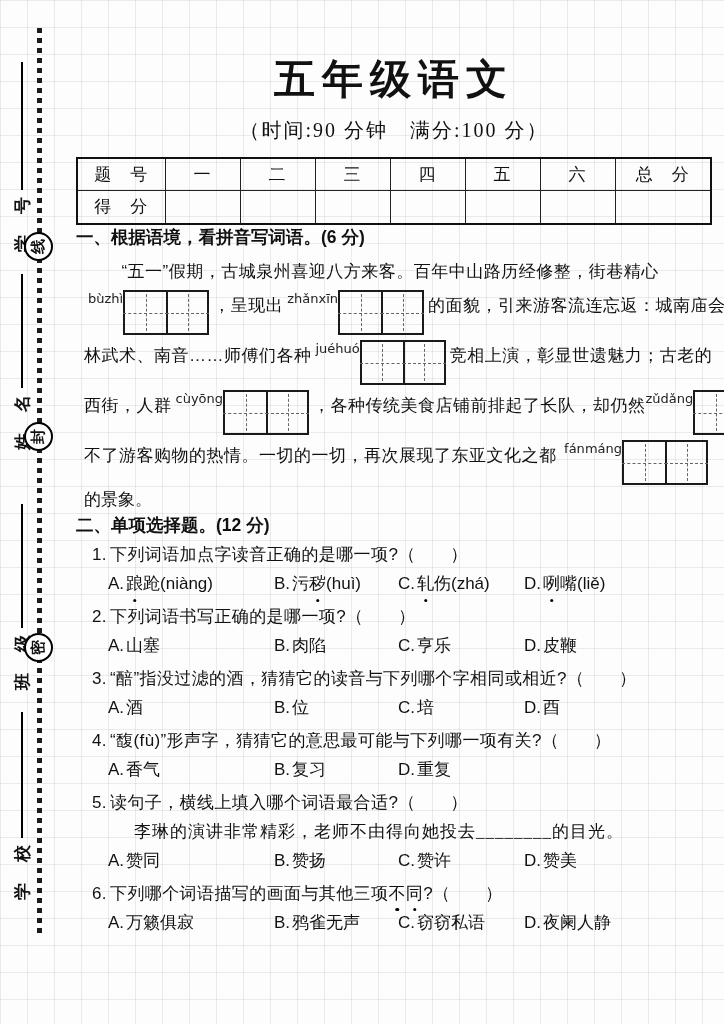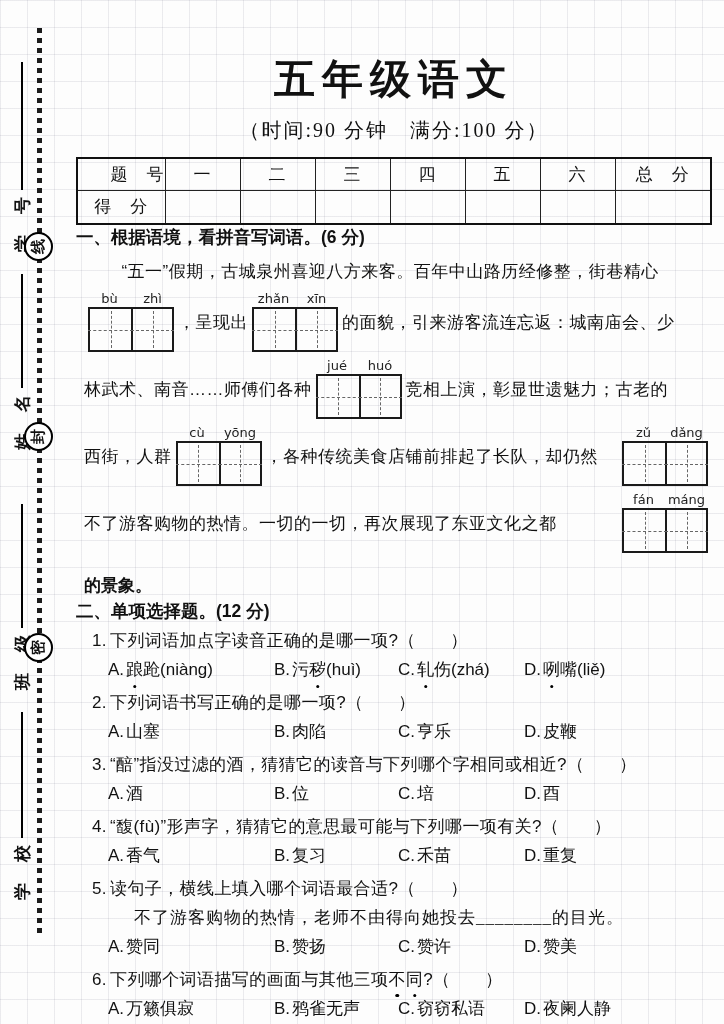--- a/index.html
+++ b/index.html
@@ -34,24 +34,24 @@
   .content { position:absolute; left:76px; top:52px; width:636px; }
   .title { text-align:center; font-size:41px; font-weight:bold; letter-spacing:7px; }
   .subtitle { text-align:center; font-size:20px; font-family:"Liberation Serif", serif; letter-spacing:2px; margin-top:10px; }
   table.score { width:100%; border-collapse:collapse; margin-top:13px; border:2.5px solid #111; table-layout:fixed; }
   table.score td { border:1.3px solid #222; text-align:center; font-size:17px; height:32px; letter-spacing:1px; }
   table.score tr:last-child td { height:34px; }
   .sec-head { font-size:17.5px; font-weight:bold; }
   
   .para { margin-top:4px; font-size:17px; line-height:26px; padding-left:8px; }
   .p-first { text-indent:2.2em; margin-top:10px; letter-spacing:0.5px; }
-  .p-last { margin-top:20px;font-weight:bold; }
+  .p-last { margin-top:2px; }
   .pline { display:flex; align-items:flex-end; margin-top:5px; }
   .pline .txt { white-space:nowrap; padding-bottom:16px; letter-spacing:0.5px; }
-  .pword { display:inline-flex; flex-direction:column; margin:0 4px; }
+  .pword { display:inline-flex; flex-direction:row; margin:0 4px; }
   .pyrow { display:flex; font-size:13px; line-height:17px; color:#222; font-family:"DejaVu Sans", sans-serif; }
   .pyrow span { flex:1; text-align:center; }
   .cells { display:flex; border:2px solid #1a1a1a; }
   .cell { width:41px; height:41px; position:relative; }
   .cell + .cell { border-left:2px solid #1a1a1a; }
   .cell::before { content:""; position:absolute; top:2px; bottom:2px; left:50%; border-left:1px dashed #666; }
   .cell::after  { content:""; position:absolute; left:-2px; right:-2px; top:50%; border-top:1px dashed #666; }
   .push-right { margin-left:auto; }
   
   .question { margin-top:3px; }
@@ -104,21 +104,21 @@
   </div>
 
   <div class="content">
 
     <div class="title">五年级语文</div>
     <div class="subtitle">（时间:90 分钟　满分:100 分）</div>
 
     <table class="score">
       <tbody>
           <tr>
-        <td style="width:88px;text-align:right;">题　号</td>
+        <td style="width:88px;">题　号</td>
         <td style="width:75px;">一</td>
         <td style="width:75px;">二</td>
         <td style="width:75px;">三</td>
         <td style="width:75px;">四</td>
         <td style="width:75px;">五</td>
         <td style="width:75px;">六</td>
         <td>总　分</td>
       </tr>
       <tr>
         <td>得　分</td>
@@ -258,30 +258,29 @@
       </div>
     </div>
 
     <div class="question">
       <div class="qline">
         <span class="qnum">4.</span><span>“馥(fù)”形声字，猜猜它的意思最可能与下列哪一项有关?（　　）</span>
       </div>
       <div class="opts">
         <span class="opt"><span class="olabel">A.</span><span>香气</span></span>
         <span class="opt"><span class="olabel">B.</span><span>复习</span></span>
-        <span class="opt"><span class="olabel">C.</span><span>禾苗</span></span>
         <span class="opt"><span class="olabel">D.</span><span>重复</span></span>
       </div>
     </div>
 
     <div class="question">
       <div class="qline">
         <span class="qnum">5.</span><span>读句子，横线上填入哪个词语最合适?（　　）</span>
       </div>
-      <div class="sentence">不了游客购物的热情，老师不由得向她投去________的目光。</div>
+      <div class="sentence">李琳的演讲非常精彩，老师不由得向她投去________的目光。</div>
       <div class="opts">
         <span class="opt"><span class="olabel">A.</span><span>赞同</span></span>
         <span class="opt"><span class="olabel">B.</span><span>赞扬</span></span>
         <span class="opt"><span class="olabel">C.</span><span>赞许</span></span>
         <span class="opt"><span class="olabel">D.</span><span>赞美</span></span>
       </div>
     </div>
 
     <div class="question">
       <div class="qline">

